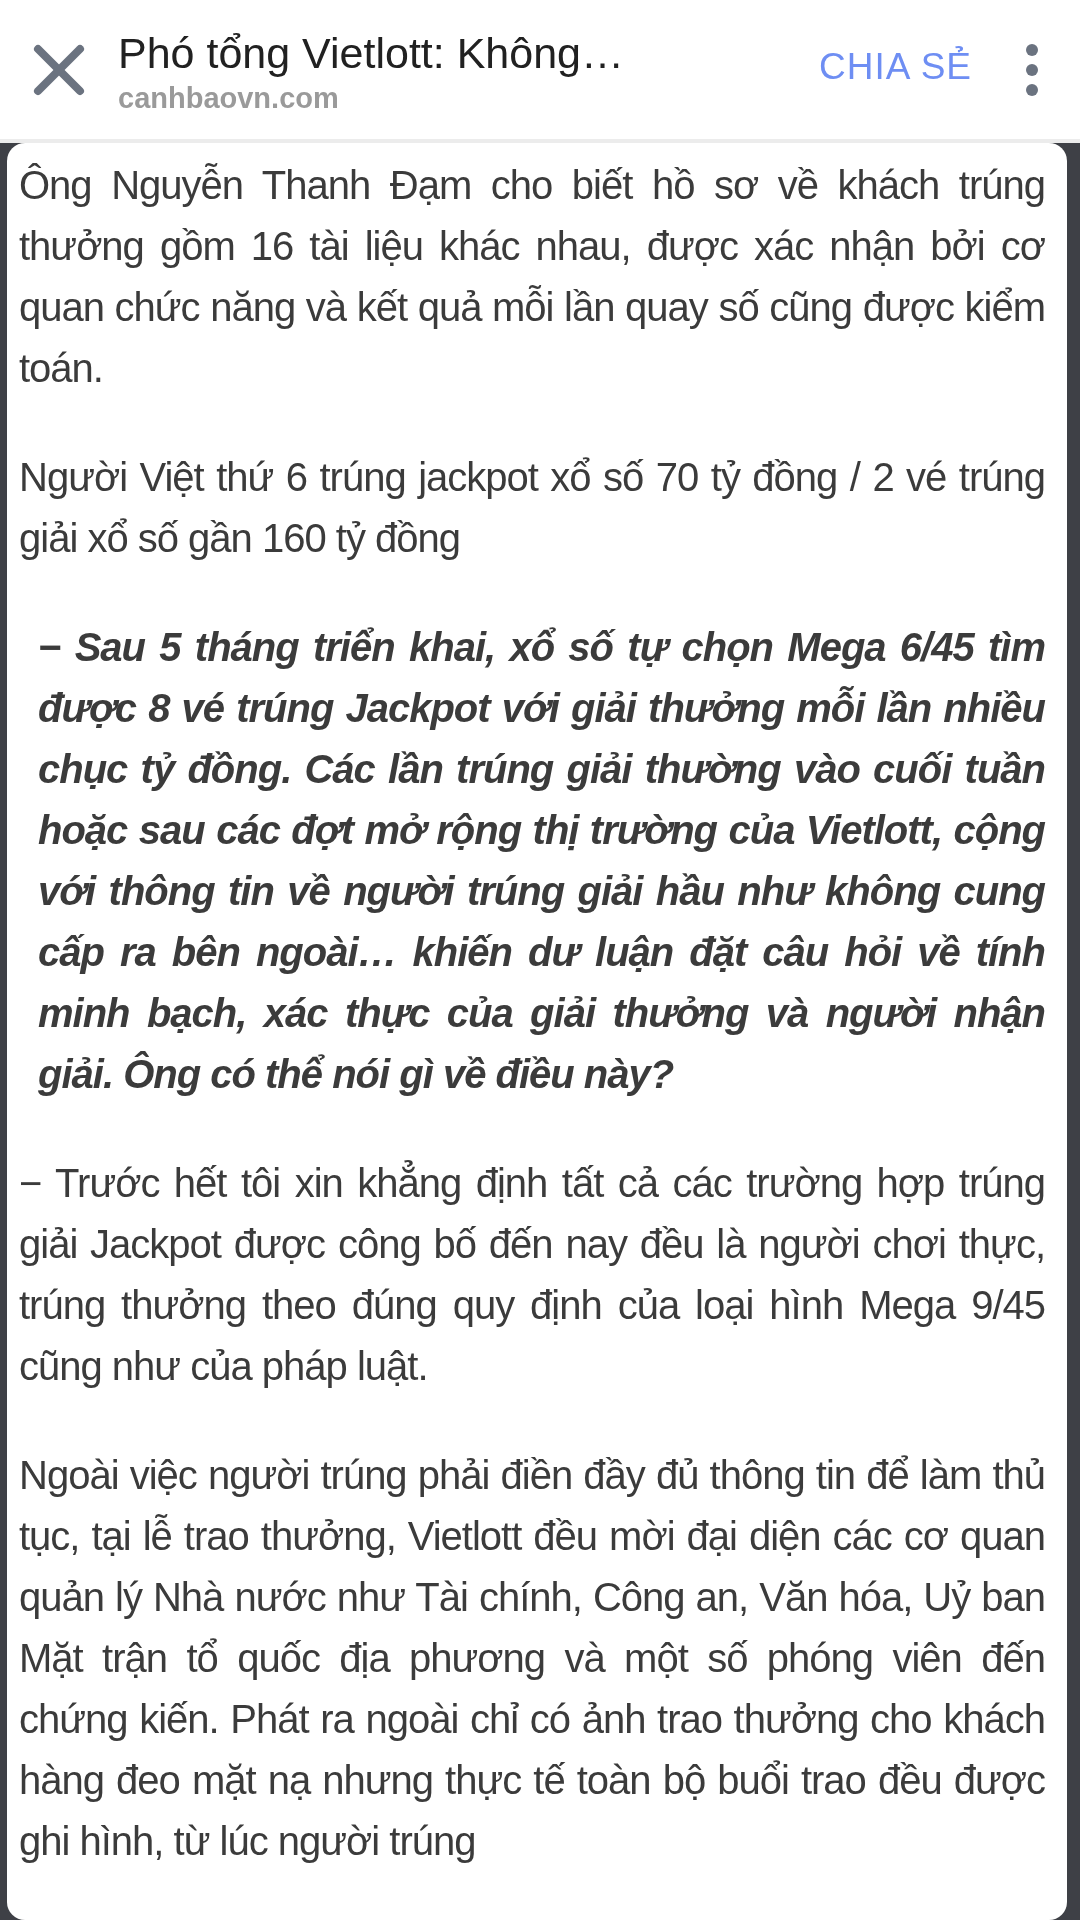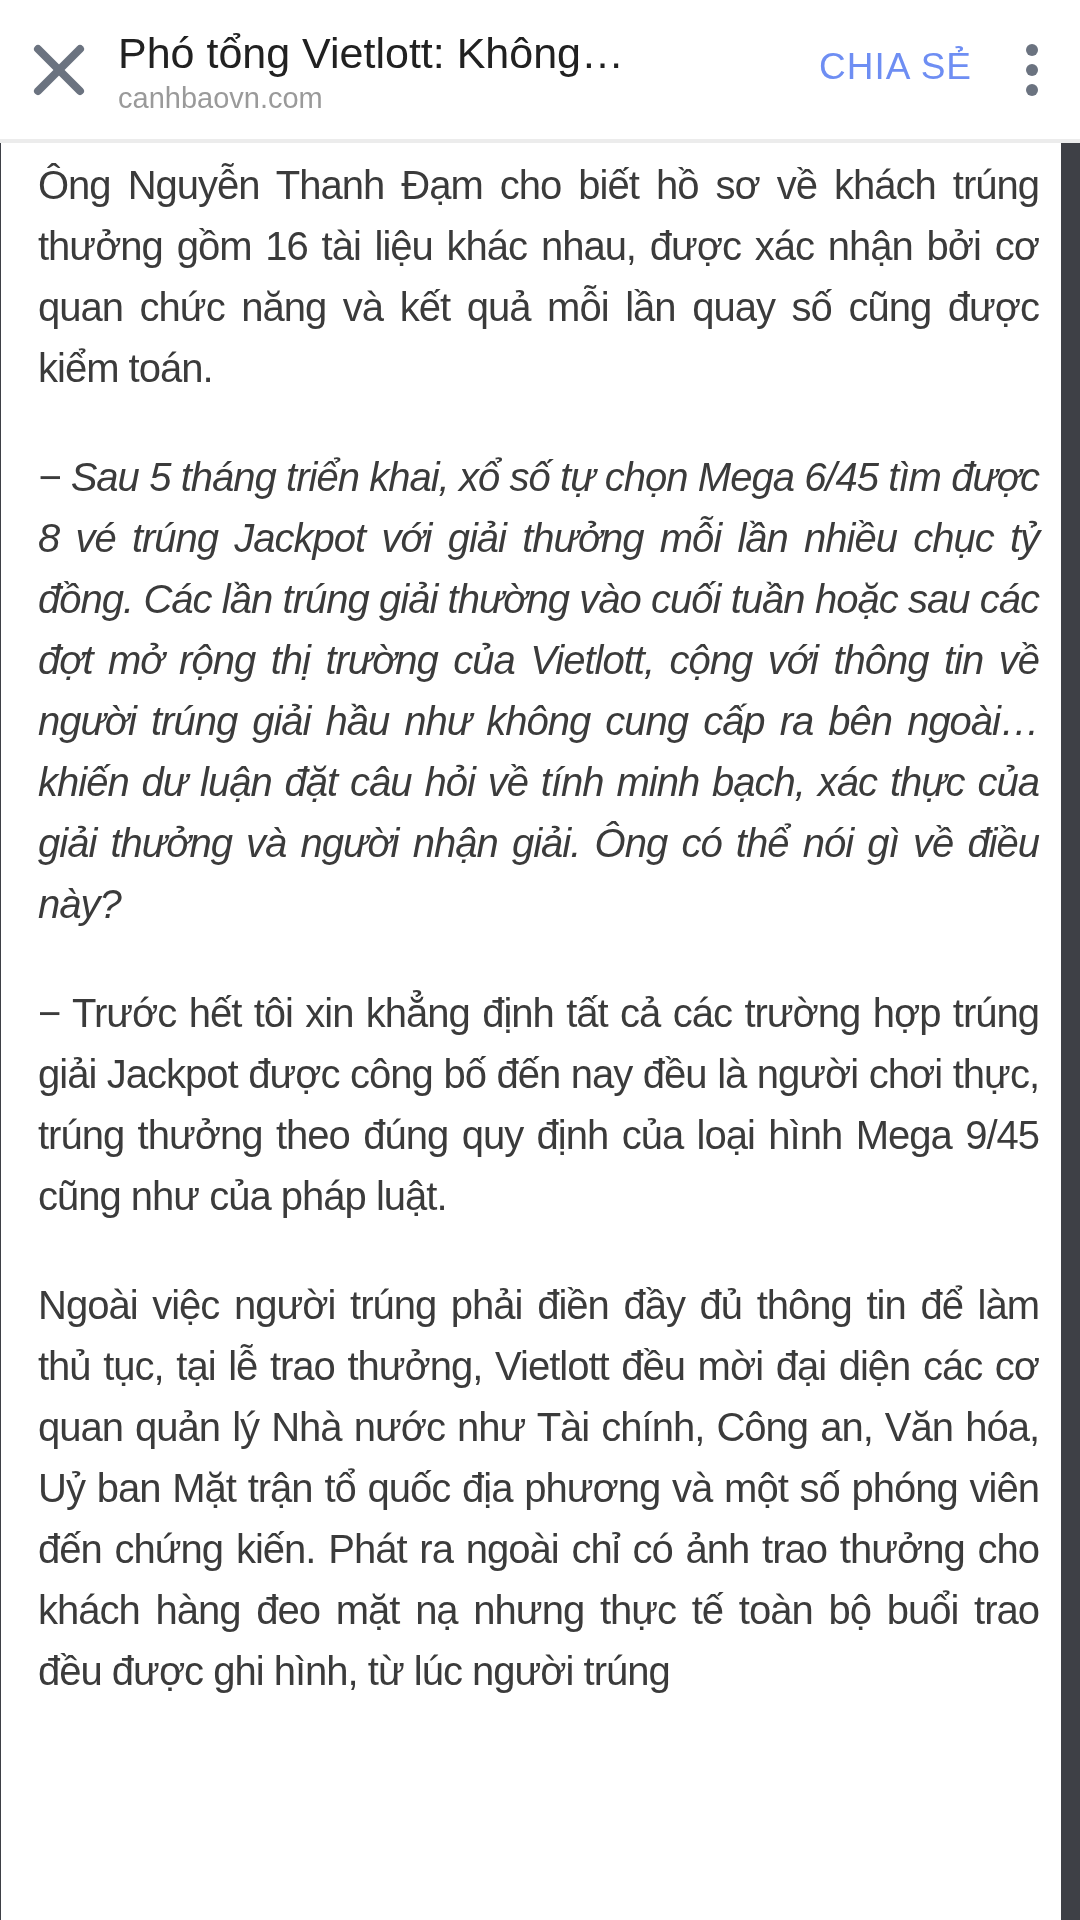--- a/index.html
+++ b/index.html
@@ -31,54 +31,55 @@
     flex: 1 1 auto; min-width: 0;
     display: flex; flex-direction: column; justify-content: center;
     padding-top: 4px;
   }
   .page-title {
     font-size: 43px; color: #212121; line-height: 48px;
     white-space: nowrap; overflow: hidden;
   }
   .page-domain {
     font-size: 29px; color: #9a9a9a; line-height: 34px; margin-top: 4px;
-    white-space: nowrap; overflow: hidden;
+    white-space: nowrap; overflow: hidden; font-weight: bold;
   }
   .share-btn {
     flex: 0 0 auto;
     font-size: 37px; color: #6e8ef3; letter-spacing: 1px;
     margin: 0 12px 6px 14px; cursor: pointer;
   }
   .menu-btn {
     flex: 0 0 auto;
     width: 96px; height: 139px;
     display: flex; flex-direction: column;
     align-items: center; justify-content: center;
     gap: 8px; cursor: pointer;
   }
   .menu-btn .dot {
     width: 12px; height: 12px; border-radius: 50%;
     background: #6b7380;
   }
 
   
   .content {
-    position: absolute; top: 143px; left: 1px;
+    position: absolute; top: 143px; left: 7px;
     width: 1060px; height: 1777px;
     background: #ffffff;
-    padding: 12px 22px 0 37px;
+    padding: 12px 22px 0 12px;
     overflow: hidden;
+    border-radius: 18px;
   }
   .content p {
     font-size: 40px; line-height: 61px; color: #3b3b3b;
     text-align: justify; letter-spacing: -1px;
     margin-bottom: 48px;
   }
   .content p.bold-italic {
-    font-weight: normal; font-style: italic;
+    font-weight: bold; font-style: italic; margin-left: 19px;
   }
 </style>
 </head>
 <body>
 
 <div class="header">
   <div class="close-btn">
     <svg width="52" height="52" viewBox="0 0 52 52">
       <line x1="5" y1="5" x2="47" y2="47" stroke="#6b7380" stroke-width="8" stroke-linecap="round"></line>
       <line x1="47" y1="5" x2="5" y2="47" stroke="#6b7380" stroke-width="8" stroke-linecap="round"></line>
@@ -92,16 +93,17 @@
   <div class="menu-btn">
     <span class="dot"></span>
     <span class="dot"></span>
     <span class="dot"></span>
   </div>
 </div>
 <div class="header-divider"></div>
 
 <div class="content">
   <p>Ông Nguyễn Thanh Đạm cho biết hồ sơ về khách trúng thưởng gồm 16 tài liệu khác nhau, được xác nhận bởi cơ quan chức năng và kết quả mỗi lần quay số cũng được kiểm toán.</p>
+  <p>Người Việt thứ 6 trúng jackpot xổ số 70 tỷ đồng / 2 vé trúng giải xổ số gần 160 tỷ đồng</p>
   <p class="bold-italic">− Sau 5 tháng triển khai, xổ số tự chọn Mega 6/45 tìm được 8 vé trúng Jackpot với giải thưởng mỗi lần nhiều chục tỷ đồng. Các lần trúng giải thường vào cuối tuần hoặc sau các đợt mở rộng thị trường của Vietlott, cộng với thông tin về người trúng giải hầu như không cung cấp ra bên ngoài… khiến dư luận đặt câu hỏi về tính minh bạch, xác thực của giải thưởng và người nhận giải. Ông có thể nói gì về điều này?</p>
   <p>− Trước hết tôi xin khẳng định tất cả các trường hợp trúng giải Jackpot được công bố đến nay đều là người chơi thực, trúng thưởng theo đúng quy định của loại hình Mega 9/45 cũng như của pháp luật.</p>
   <p>Ngoài việc người trúng phải điền đầy đủ thông tin để làm thủ tục, tại lễ trao thưởng, Vietlott đều mời đại diện các cơ quan quản lý Nhà nước như Tài chính, Công an, Văn hóa, Uỷ ban Mặt trận tổ quốc địa phương và một số phóng viên đến chứng kiến. Phát ra ngoài chỉ có ảnh trao thưởng cho khách hàng đeo mặt nạ nhưng thực tế toàn bộ buổi trao đều được ghi hình, từ lúc người trúng</p>
 </div>
 
 </body></html>

